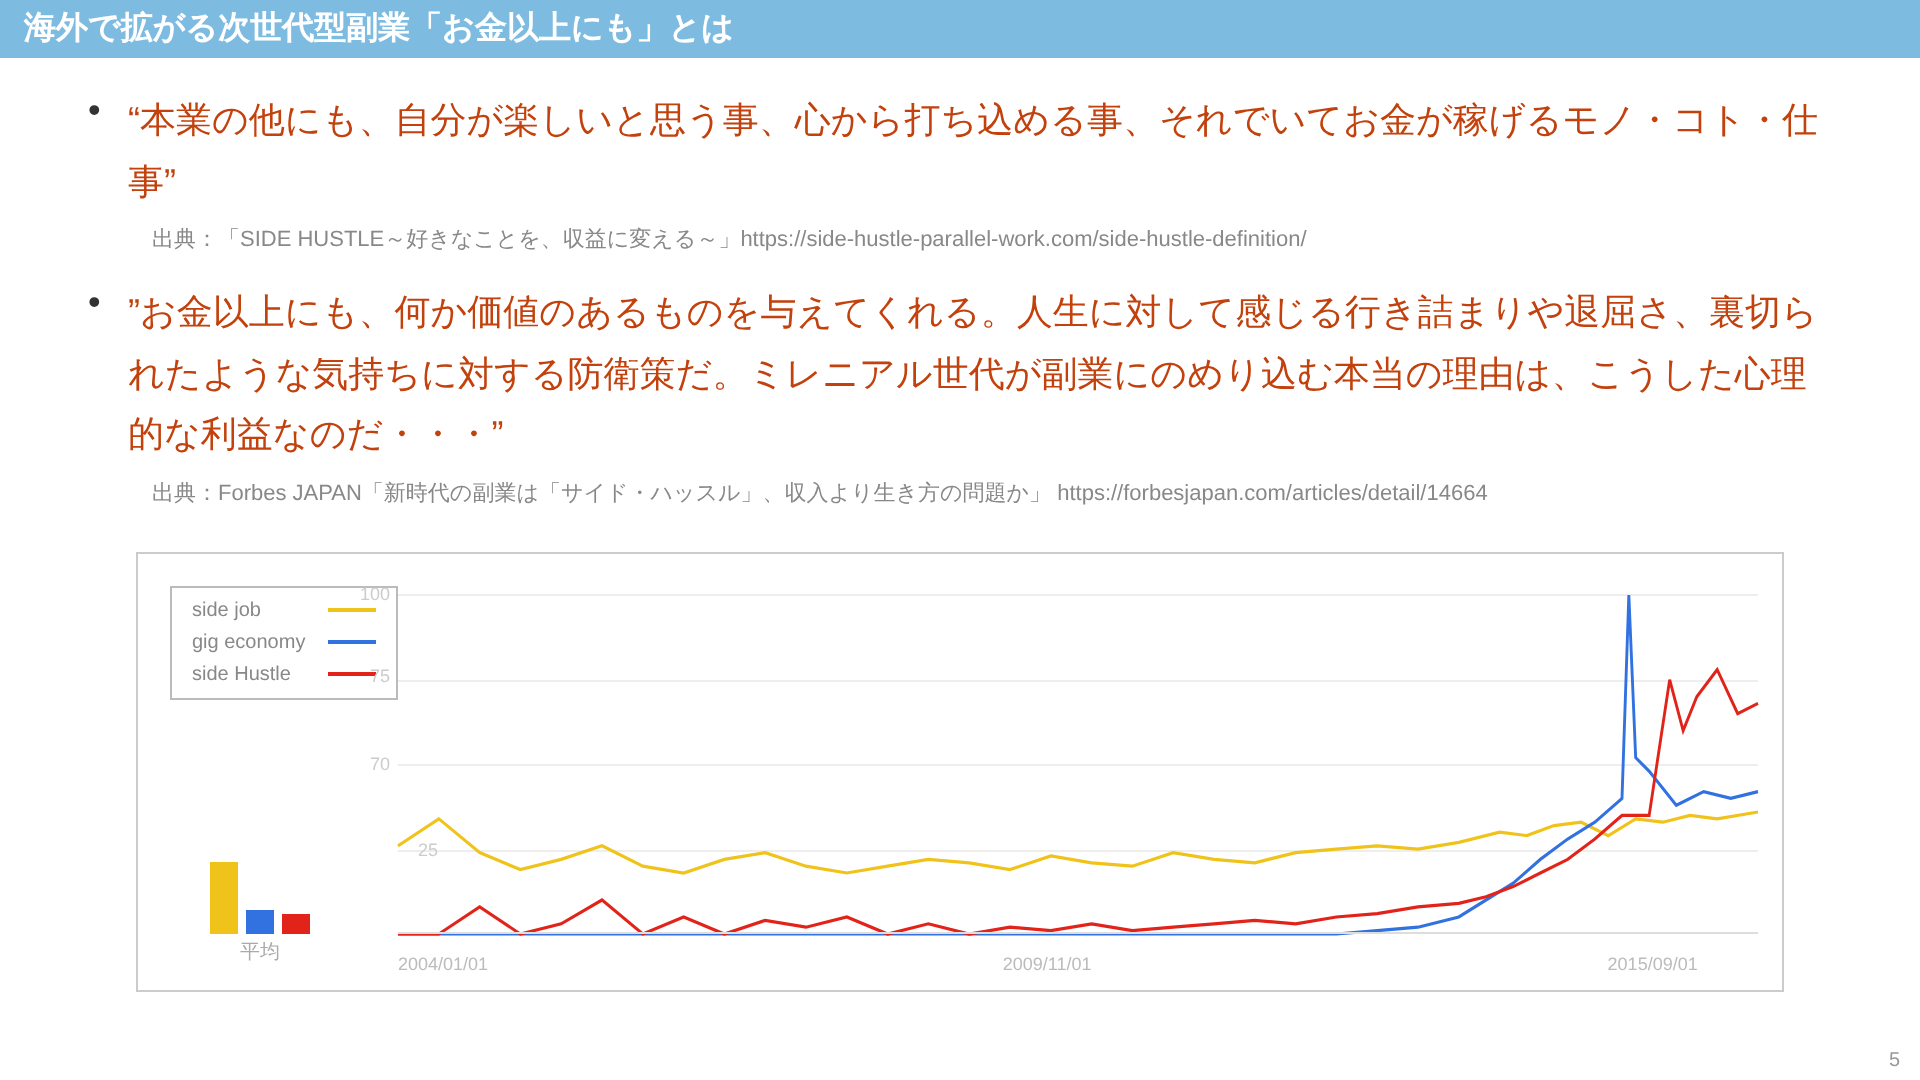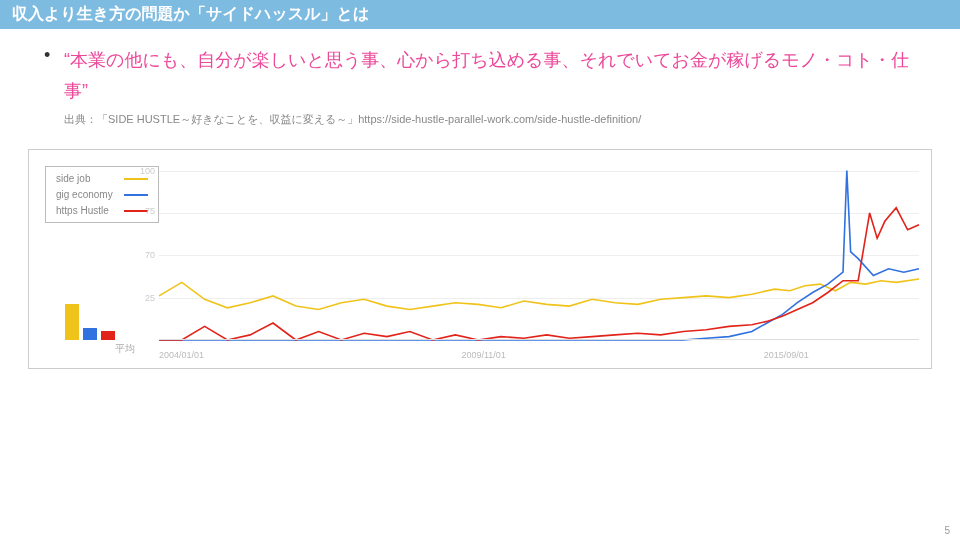--- a/index.html
+++ b/index.html
@@ -32,33 +32,34 @@
 ul.bullets > li::before {
   content: "•";
   position: absolute;
   left: 4px;
   top: 0;
   font-size: 18px;
   color: #333;
 }
 .quote {
   font-size: 18px;
-  color: #ec4899;
+  color: #c2410c;
   line-height: 1.7;
   font-weight: 500;
 }
 .source {
   font-size: 11px;
   color: #888;
   margin-top: 6px;
   padding-left: 0;
+  margin-left: 12px;
 }
 .chart-wrap {
   border: 1px solid #ccc;
-  width: 904px;
+  width: 824px;
   height: 220px;
   margin: 0 auto;
   position: relative;
   padding: 8px 8px 8px 8px;
   box-sizing: border-box;
 }
 .legend {
   position: absolute;
   left: 16px;
   top: 16px;
@@ -77,21 +78,21 @@
 .legend-label { width: 64px; }
 .legend-swatch {
   width: 24px; height: 2px;
   margin-left: 4px;
 }
 .avg-block {
   position: absolute;
   left: 16px;
   bottom: 12px;
   width: 90px;
-  text-align: right;
+  text-align: center;
 }
 .avg-bars {
   display: flex;
   align-items: flex-end;
   justify-content: center;
   height: 42px;
   margin-bottom: 2px;
 }
 .avg-bar { width: 14px; margin: 0 2px; }
 .avg-label { font-size: 10px; color: #aaa; }
@@ -135,61 +136,65 @@
 svg.lines {
   position: absolute;
   left: 0; right: 0; top: 0; bottom: 0;
   width: 100%; height: 100%;
   overflow: visible;
 }
 </style>
 </head>
 <body>
 
-<div class="title-bar">収入より生き方の問題か「サイドハッスル」とは</div>
+<div class="title-bar">海外で拡がる次世代型副業「お金以上にも」とは</div>
 
 <div class="content">
   <ul class="bullets">
     <li>
       <div class="quote">“本業の他にも、自分が楽しいと思う事、心から打ち込める事、それでいてお金が稼げるモノ・コト・仕事”</div>
       <div class="source">出典：「SIDE HUSTLE～好きなことを、収益に変える～」https://side-hustle-parallel-work.com/side-hustle-definition/</div>
     </li>
+    <li>
+      <div class="quote">”お金以上にも、何か価値のあるものを与えてくれる。人生に対して感じる行き詰まりや退屈さ、裏切られたような気持ちに対する防衛策だ。ミレニアル世代が副業にのめり込む本当の理由は、こうした心理的な利益なのだ・・・”</div>
+      <div class="source">出典：Forbes JAPAN「新時代の副業は「サイド・ハッスル」、収入より生き方の問題か」 https://forbesjapan.com/articles/detail/14664</div>
+    </li>
   </ul>
 </div>
 
 <div class="chart-wrap">
 
   <div class="legend">
     <div class="legend-row">
       <span class="legend-label">side job</span>
       <span class="legend-swatch" style="background:#F0C31B"></span>
     </div>
     <div class="legend-row">
       <span class="legend-label">gig economy</span>
       <span class="legend-swatch" style="background:#3171E0"></span>
     </div>
     <div class="legend-row">
-      <span class="legend-label">https Hustle</span>
+      <span class="legend-label">side Hustle</span>
       <span class="legend-swatch" style="background:#E2231A"></span>
     </div>
   </div>
 
   <div class="avg-block">
     <div class="avg-bars">
       <div class="avg-bar" style="background:#F0C31B;height:36px"></div>
       <div class="avg-bar" style="background:#3171E0;height:12px"></div>
       <div class="avg-bar" style="background:#E2231A;height:9.6px"></div>
     </div>
     <div class="avg-label">平均</div>
   </div>
 
   <div class="plot">
     <div id="grid">
         <div class="grid-line" style="top: 135.619px;"></div>
-        <div class="y-tick-label" style="top: 135.619px;">25</div>
+        <div class="y-tick-label" style="top: 135.619px; margin-left: 24px;">25</div>
         <div class="grid-line" style="top: 93.2381px;"></div>
         <div class="y-tick-label" style="top: 93.2381px;">70</div>
         <div class="grid-line" style="top: 50.8571px;"></div>
         <div class="y-tick-label" style="top: 49px;">75</div>
         <div class="grid-line" style="top: 8.47619px;"></div>
         <div class="y-tick-label" style="top: 8.47619px;">100</div>
       </div>
     <svg class="lines" id="chart-lines" preserveAspectRatio="none" viewBox="0 0 756 178">
         <path d="M0.0 133.9 L22.7 120.4 L45.4 137.3 L68.0 145.8 L90.7 140.7 L113.4 133.9 L136.1 144.1 L158.8 147.5 L181.4 140.7 L204.1 137.3 L226.8 144.1 L249.5 147.5 L272.2 144.1 L294.8 140.7 L317.5 142.4 L340.2 145.8 L362.9 139.0 L385.6 142.4 L408.2 144.1 L430.9 137.3 L453.6 140.7 L476.3 142.4 L499.0 137.3 L521.6 135.6 L544.3 133.9 L567.0 135.6 L589.7 132.2 L612.4 127.1 L627.5 128.8 L642.6 123.8 L657.7 122.1 L672.8 128.8 L688.0 120.4 L703.1 122.1 L718.2 118.7 L733.3 120.4 L756.0 117.0 " fill="none" stroke="#F0C31B" stroke-width="1.6"></path>
         <path d="M0.0 178.0 L22.7 178.0 L45.4 178.0 L68.0 178.0 L90.7 178.0 L113.4 178.0 L136.1 178.0 L158.8 178.0 L181.4 178.0 L204.1 178.0 L226.8 178.0 L249.5 178.0 L272.2 178.0 L294.8 178.0 L317.5 178.0 L340.2 178.0 L362.9 178.0 L385.6 178.0 L408.2 178.0 L430.9 178.0 L453.6 178.0 L476.3 178.0 L499.0 178.0 L521.6 178.0 L544.3 176.3 L567.0 174.6 L589.7 169.5 L604.8 161.0 L619.9 152.6 L635.0 140.7 L650.2 130.5 L665.3 122.1 L680.4 110.2 L684.2 8.5 L688.0 89.8 L695.5 96.6 L710.6 113.6 L725.8 106.8 L740.9 110.2 L756.0 106.8 " fill="none" stroke="#3171E0" stroke-width="1.6"></path>

